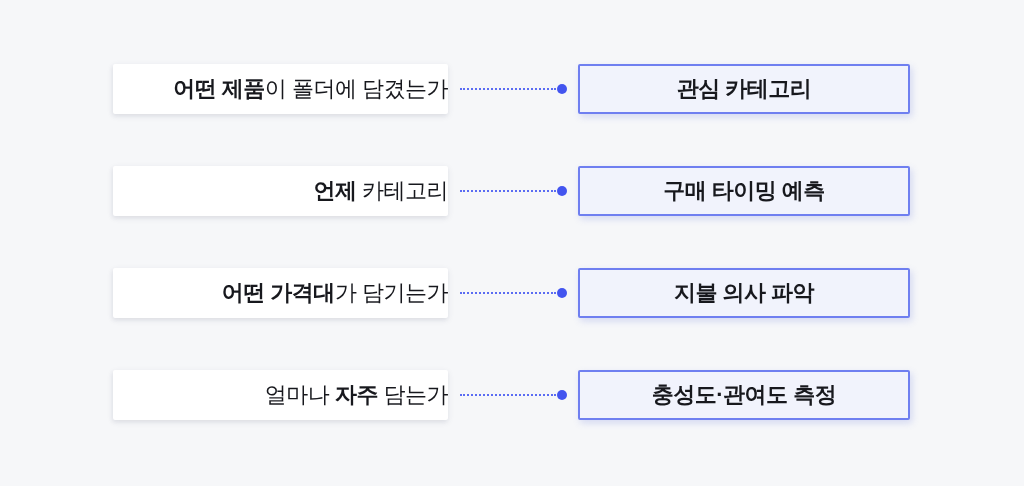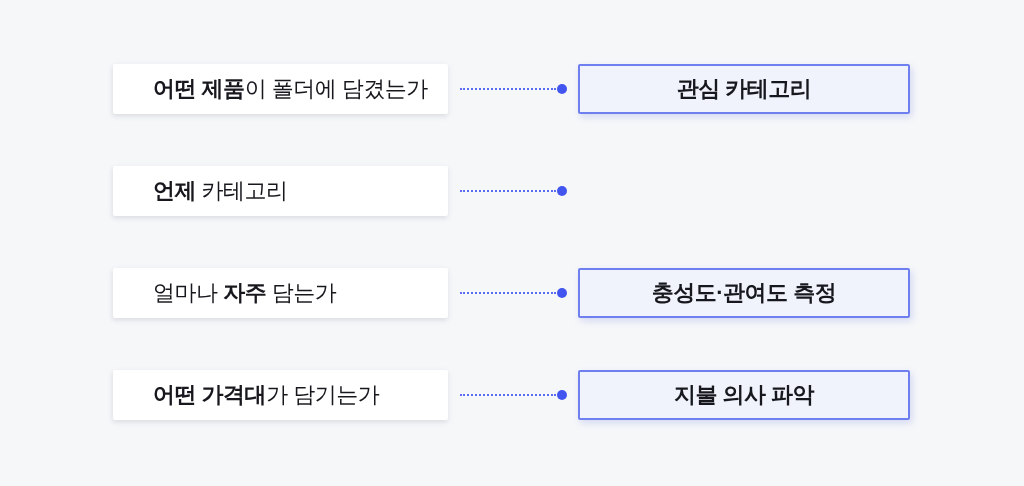--- a/index.html
+++ b/index.html
@@ -35,21 +35,21 @@
     height: 50px;
   }
   .qbox {
     width: 335px;
     height: 50px;
     background: var(--left-box-bg);
     border-radius: 2px;
     box-shadow: 0 2px 6px rgba(60, 70, 100, 0.10), -1px 2px 4px rgba(60, 70, 100, 0.06);
     display: flex;
     align-items: center;
-    justify-content: flex-start;
+    justify-content: flex-end;
     font-size: 22px;
     letter-spacing: -0.5px;
     white-space: nowrap;
     padding-left: 40px;
   }
   .qbox .bold { font-weight: 700; }
   .connector {
     width: 130px;
     height: 50px;
     display: flex;
@@ -105,41 +105,44 @@
   </div>
 
   <div class="row">
     <div class="qbox">
       <span><span></span><span class="bold">언제</span><span> 카테고리</span></span>
     </div>
     <div class="connector">
       <span class="dash-line"></span>
       <span class="end-dot"></span>
     </div>
-  </div>
-
-  <div class="row">
-    <div class="qbox">
-      <span><span>얼마나 </span><span class="bold">자주</span><span> 담는가</span></span>
-    </div>
-    <div class="connector">
-      <span class="dash-line"></span>
-      <span class="end-dot"></span>
-    </div>
     <div class="ibox">
-      <span>충성도·관여도 측정</span>
+      <span>구매 타이밍 예측</span>
     </div>
   </div>
 
   <div class="row">
     <div class="qbox">
       <span><span></span><span class="bold">어떤 가격대</span><span>가 담기는가</span></span>
     </div>
     <div class="connector">
       <span class="dash-line"></span>
       <span class="end-dot"></span>
     </div>
     <div class="ibox">
       <span>지불 의사 파악</span>
     </div>
   </div>
 
+  <div class="row">
+    <div class="qbox">
+      <span><span>얼마나 </span><span class="bold">자주</span><span> 담는가</span></span>
+    </div>
+    <div class="connector">
+      <span class="dash-line"></span>
+      <span class="end-dot"></span>
+    </div>
+    <div class="ibox">
+      <span>충성도·관여도 측정</span>
+    </div>
+  </div>
+
 </div>
 
 </body></html>

